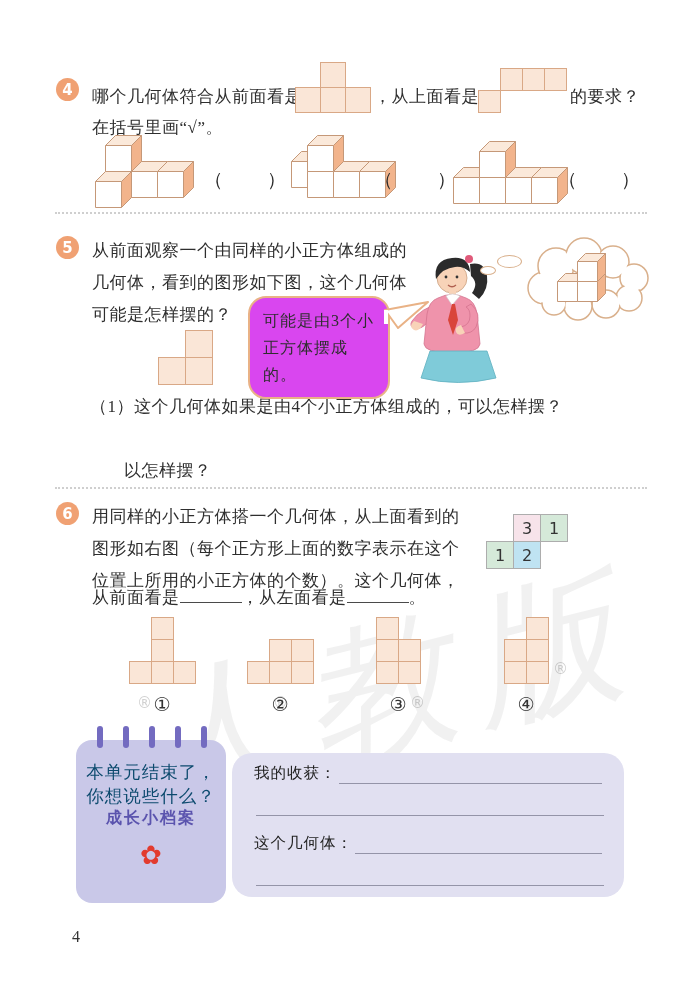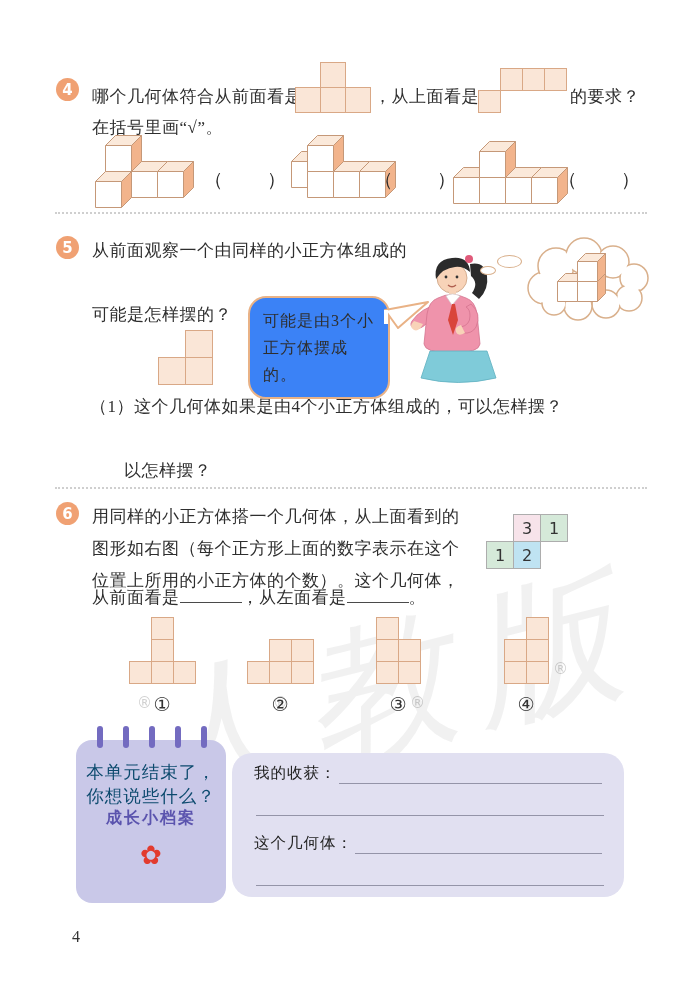--- a/index.html
+++ b/index.html
@@ -24,21 +24,21 @@
   }
   .cubefig { position: absolute; }
   .bracket { font-size: 19px; letter-spacing: 2px; }
   .blank { display: inline-block; width: 62px; height: 15px; border-bottom: 1.5px solid #4a4a4a; }
   .l4row { position: absolute; font-size: 17px; letter-spacing: .5px; white-space: nowrap; }
   .opt { position: absolute; display: flex; flex-direction: column; align-items: center; }
   .optfig { height: 70px; display: flex; align-items: flex-end; }
   .optlabel { margin-top: 9px; font-size: 19px; color: #333; font-family: "DejaVu Sans", sans-serif; }
   .speech {
     position: absolute; border: 2px solid #E9B286; border-radius: 18px;
-    background: #3b82f6; padding: 9px 13px; font-size: 16px; line-height: 27px;
+    background: #d946ef; padding: 9px 13px; font-size: 16px; line-height: 27px;
     letter-spacing: 1px; z-index: 2;
   }
   .tail { position: absolute; z-index: 3; }
   .minibubble { position: absolute; background: #fff; border: 1.5px solid #D9B08C; border-radius: 50%; }
   .watermark {
     position: absolute; left: 130px; top: 590px; font-family: "DejaVu Serif", serif;
     font-style: italic; font-size: 150px; letter-spacing: 22px; color: rgba(60,60,60,.07);
     transform: rotate(-14deg); pointer-events: none; white-space: nowrap;
   }
   .rmark { position: absolute; font-size: 15px; color: rgba(120,120,120,.35); font-family: "DejaVu Sans", sans-serif; }
@@ -138,20 +138,21 @@
         <polygon points="26,-52 52,-52 62,-62 36,-62" fill="#FBE9DA" stroke="#C59878" stroke-width="1" stroke-linejoin="round"></polygon>
         <polygon points="52,-26 62,-36 62,-62 52,-52" fill="#F2B48C" stroke="#C59878" stroke-width="1" stroke-linejoin="round"></polygon>
         <polygon points="26,-26 52,-26 52,-52 26,-52" fill="#FFFFFF" stroke="#C59878" stroke-width="1" stroke-linejoin="round"></polygon>
       </svg></div>
   <span class="t bracket" style="left:558px;top:168px">（　　）</span>
 
   <div class="divider" style="top:212px"></div>
 
   <div class="badge" style="left:56px;top:236px;background:#F0A173">5</div>
   <span class="t" style="left:92px;top:240px">从前面观察一个由同样的小正方体组成的</span>
+  <span class="t" style="left:92px;top:272px">几何体，看到的图形如下图，这个几何体</span>
   <span class="t" style="left:92px;top:304px">可能是怎样摆的？</span>
 
   <div class="grid abs" style="left: 158px; top: 330px; width: 55px; height: 55px;">
       <div class="gcell" style="left: 27px; top: 0px; width: 28px; height: 28px; background: rgb(250, 230, 215); border: 1px solid rgb(217, 168, 134);"></div>
       <div class="gcell" style="left: 0px; top: 27px; width: 28px; height: 28px; background: rgb(250, 230, 215); border: 1px solid rgb(217, 168, 134);"></div>
       <div class="gcell" style="left: 27px; top: 27px; width: 28px; height: 28px; background: rgb(250, 230, 215); border: 1px solid rgb(217, 168, 134);"></div>
     </div>
 
   <div class="speech" style="left:248px;top:296px;width:142px">
     <div>可能是由3个小</div>

